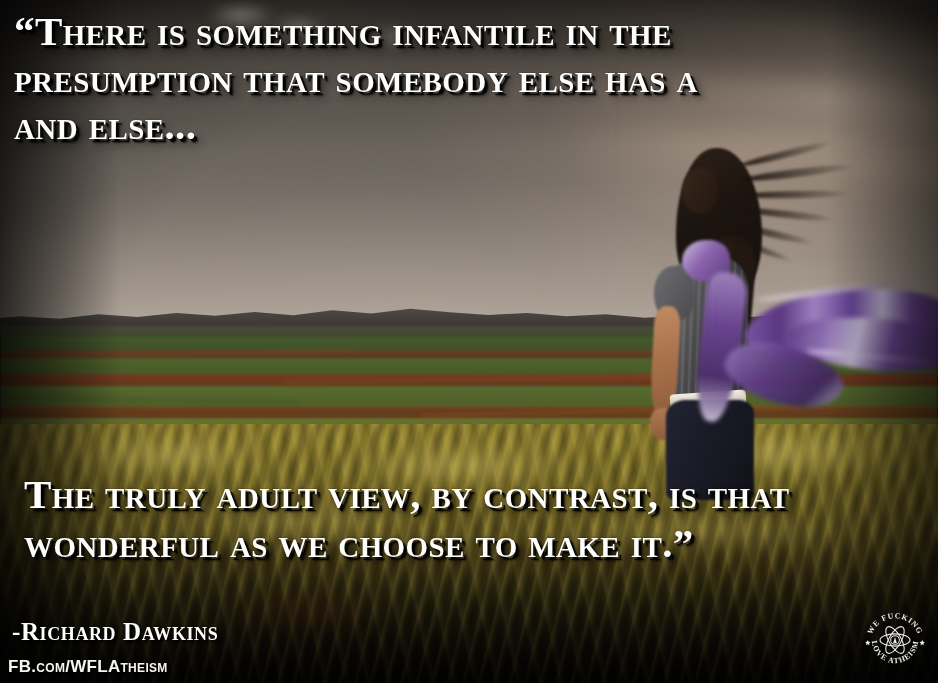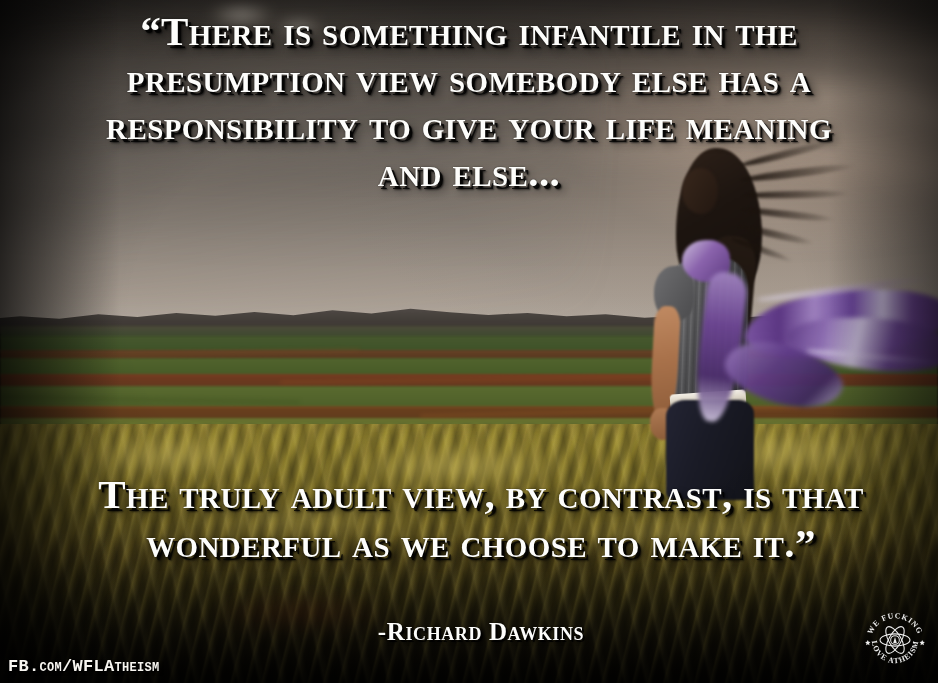--- a/index.html
+++ b/index.html
@@ -370,21 +370,20 @@
       linear-gradient(to left,  rgba(0,0,0,.50) 0px, rgba(0,0,0,0) 110px),
       linear-gradient(to bottom, rgba(0,0,0,.34) 0px, rgba(0,0,0,0) 60px),
       linear-gradient(to top,    rgba(0,0,0,.80) 0px, rgba(0,0,0,0) 150px);
   }
 
   
   .quote-top, .quote-bottom, .attribution {
     position: absolute;
     left: 0;
     width: 938px;
-    text-align: center;
     color: #fdfdfb;
     font-family: "Liberation Serif", "DejaVu Serif", serif;
     font-variant: small-caps;
     font-weight: 700;
     letter-spacing: .4px;
     text-shadow:
       3px 3px 0 rgba(0,0,0,.80),
       4px 4px 2px rgba(0,0,0,.62),
       6px 6px 8px rgba(0,0,0,.48),
       0 0 2px rgba(0,0,0,.45);
@@ -417,21 +416,21 @@
       2px 2px 0 rgba(0,0,0,.82),
       3px 3px 3px rgba(0,0,0,.60),
       0 0 2px rgba(0,0,0,.5);
     padding-left: 12px;
   }
 
   .watermark {
     position: absolute;
     left: 8px;
     top: 657px;
-    font-family: Liberation Mono, monospace;
+    font-family: Liberation Sans, sans-serif;
     font-variant: small-caps;
     font-weight: 700;
     font-size: 17px;
     letter-spacing: .3px;
     color: #f7f5f0;
     text-shadow: 1px 1px 0 rgba(0,0,0,.9), 2px 2px 3px rgba(0,0,0,.7);
   }
 
   
   .logo {
@@ -519,22 +518,21 @@
       <div class="fg scarf-wisp" style="left:120px; top:146px; width:180px; height:6px; transform:rotate(-7deg);"></div>
       <div class="fg scarf-wisp" style="left:170px; top:214px; width:140px; height:6px; transform:rotate(5deg);"></div>
     </div>
 
     <div class="vignette"></div>
     <div class="edgeshade"></div>
   </div>
 
   <div class="quote-top">
     <span class="quote-line">“There is something infantile in the</span>
-    <span class="quote-line">presumption view somebody else has a</span>
-    <span class="quote-line">responsibility to give your life meaning</span>
+    <span class="quote-line">presumption that somebody else has a</span>
     <span class="quote-line">and else...</span>
   </div>
 
   <div class="quote-bottom">
     <span class="quote-line">The truly adult view, by contrast, is that</span>
     <span class="quote-line">wonderful as we choose to make it.”</span>
   </div>
 
   <div class="attribution">-Richard Dawkins</div>
 

